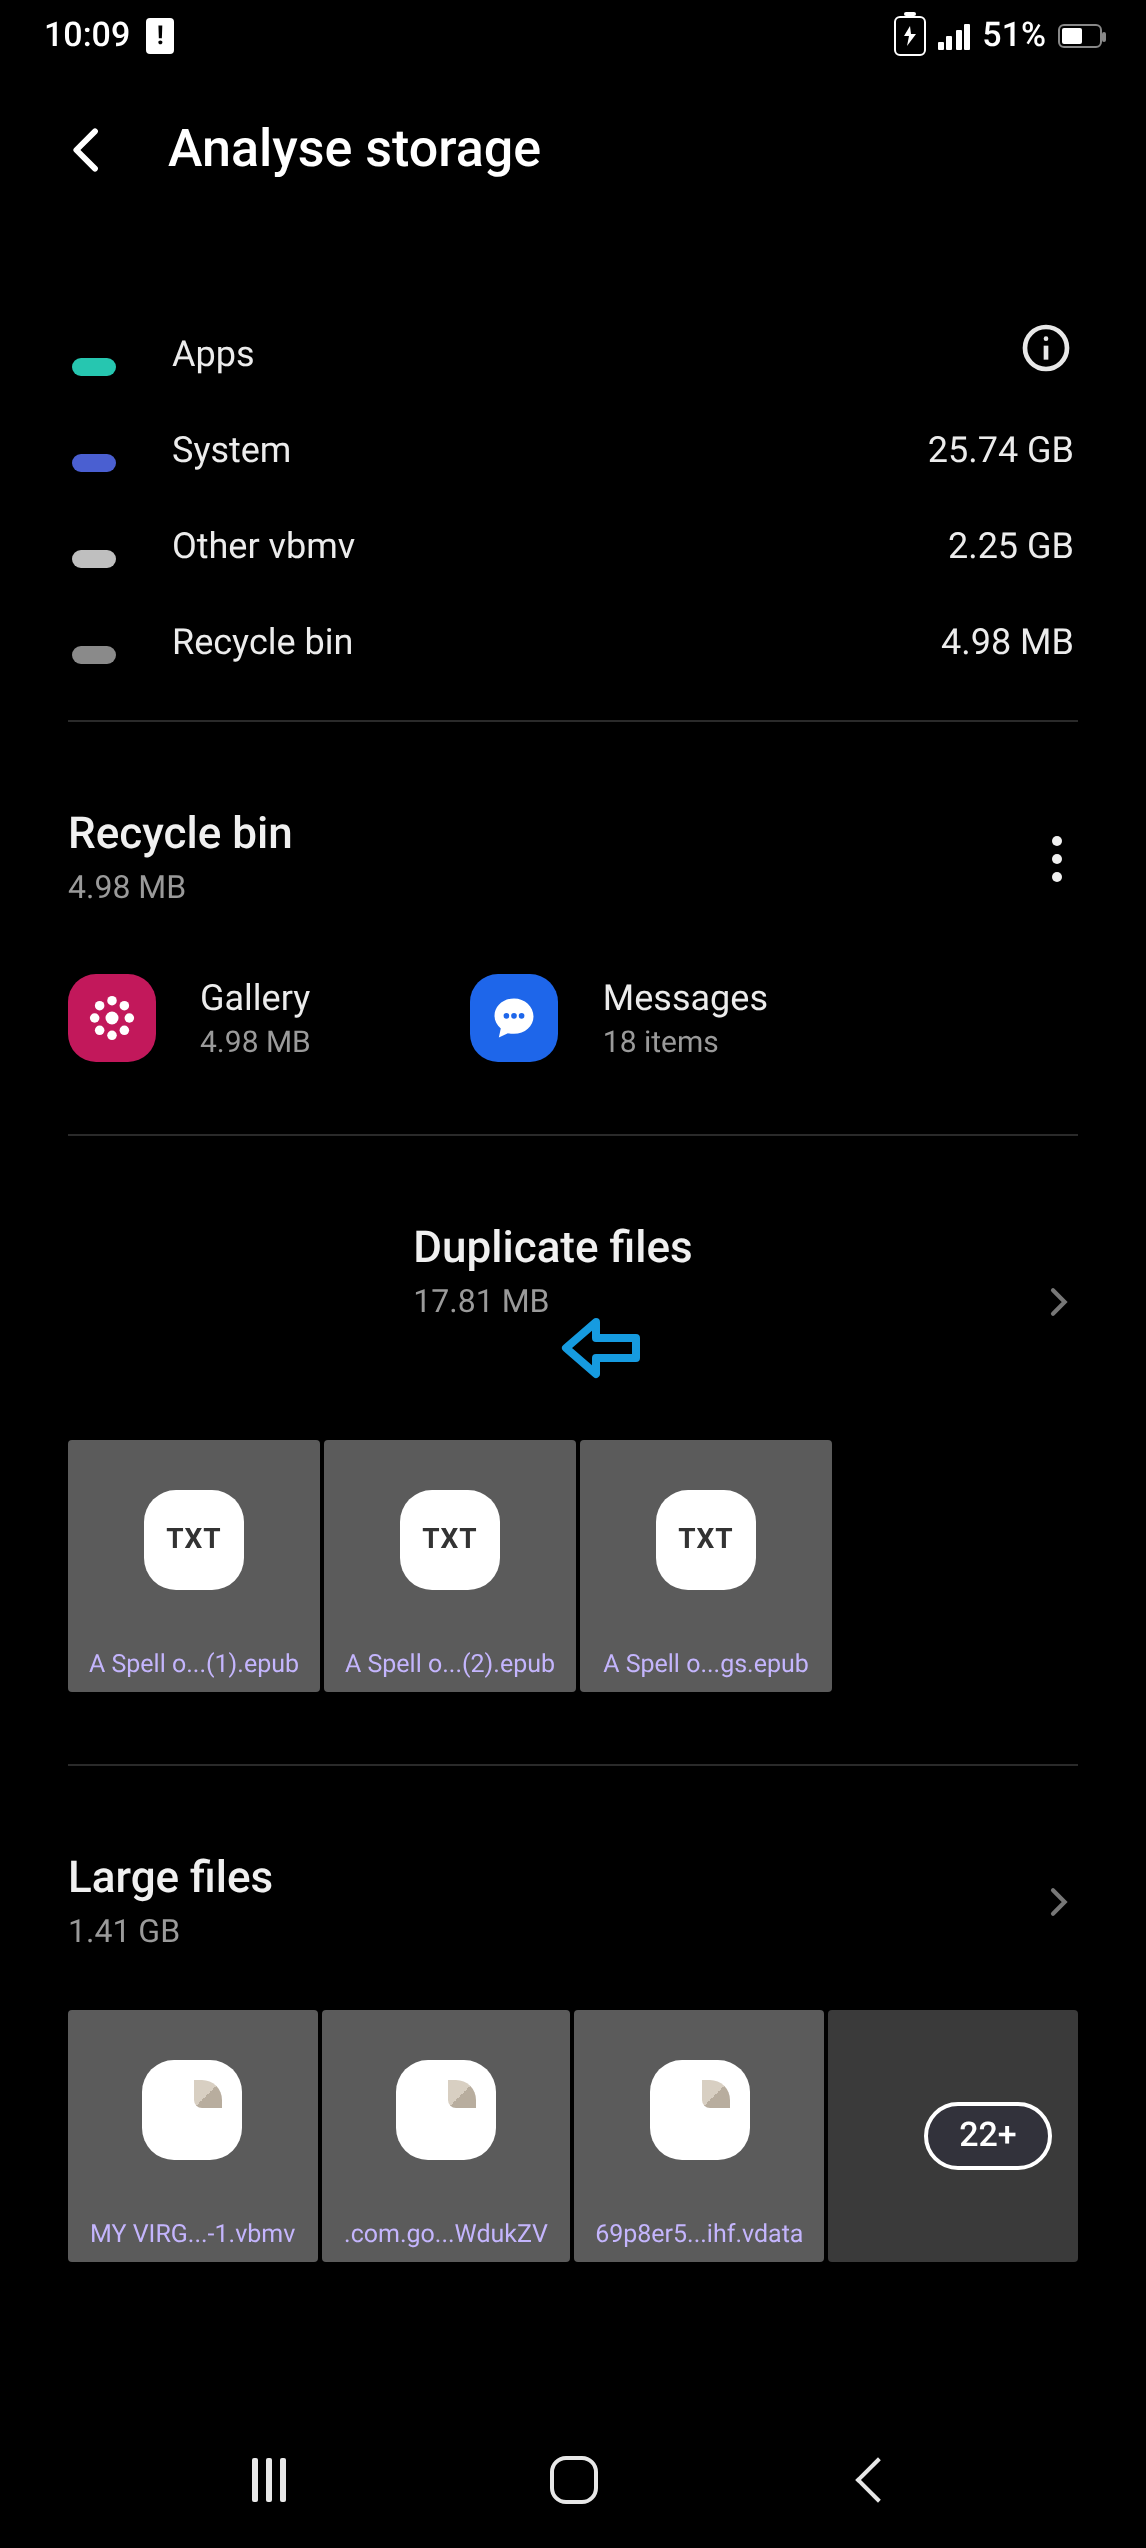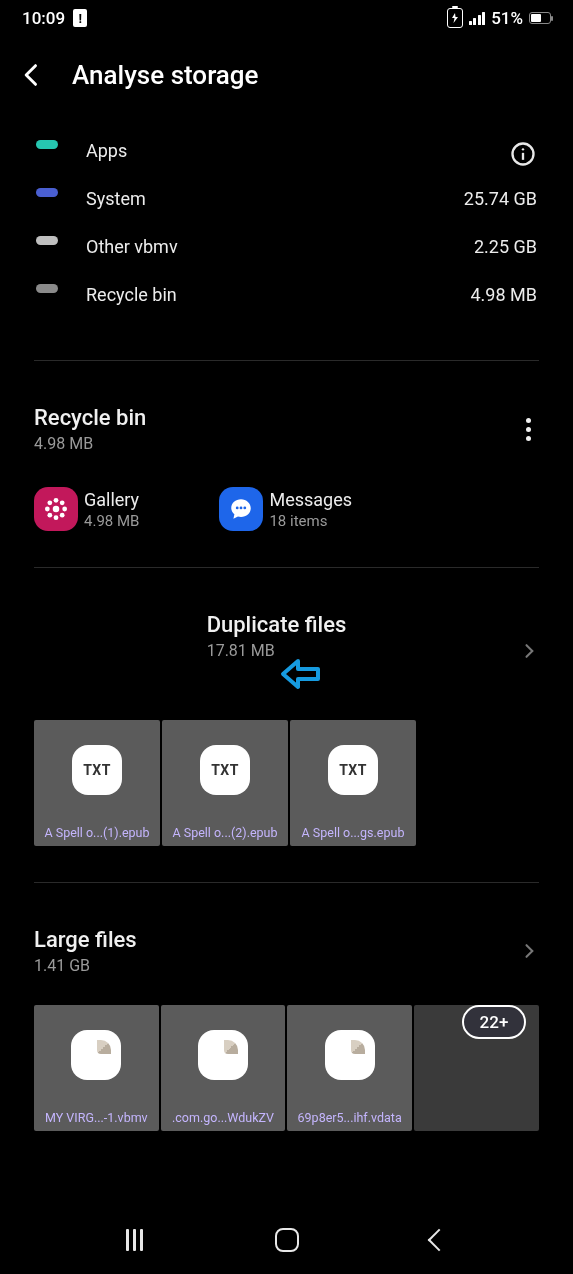--- a/index.html
+++ b/index.html
@@ -13,65 +13,65 @@
     .battery-outline { width: 16px; height: 20px; border: 1.5px solid #fff; border-radius: 3px; position: relative; display: flex; align-items: center; justify-content: center; }
     .battery-outline::before { content: ""; position: absolute; top: -3px; left: 50%; transform: translateX(-50%); width: 6px; height: 2px; background: #fff; border-radius: 1px; }
     .battery-small { width: 22px; height: 12px; border: 1.5px solid #888; border-radius: 3px; position: relative; }
     .battery-small::after { content: ""; position: absolute; right: -3px; top: 3px; width: 2px; height: 5px; background: #888; border-radius: 1px; }
     .battery-small .fill { position: absolute; left: 1px; top: 1px; height: 8px; width: 48%; background: #fff; border-radius: 1px; }
     .signal { display: flex; align-items: flex-end; gap: 1.5px; }
     .signal span { width: 3px; background: #fff; border-radius: 0.5px; }
     .signal span:nth-child(1){height:4px} .signal span:nth-child(2){height:7px} .signal span:nth-child(3){height:10px} .signal span:nth-child(4){height:13px}
 
     
-    .header { display: flex; align-items: center; padding: 28px 20px 12px 18px; gap: 26px; }
+    .header { display: flex; align-items: center; padding: 28px 20px 12px 30px; gap: 26px; }
     .back-chev { width: 28px; height: 28px; }
     .header-title { font-size: 26px; font-weight: 500; }
 
     
     .categories { padding: 38px 36px 28px; }
-    .cat-row { display: flex; align-items: flex-start; height: 48px; }
+    .cat-row { display: flex; align-items: flex-end; height: 48px; }
     .cat-dot { width: 22px; height: 9px; border-radius: 5px; margin-right: 28px; flex-shrink: 0; }
     .cat-label { font-size: 18px; flex: 1; color: #ececec; }
     .cat-value { font-size: 18px; color: #ececec; }
     .info-circle { width: 28px; height: 28px; }
 
     .divider { height: 1px; background: #2a2a2a; margin: 0 34px; }
 
     
     .section { padding: 44px 34px 0; }
     .section-head { display: flex; align-items: center; justify-content: space-between; }
     .section-titles { flex: 1; }
     .section-title { font-size: 22px; font-weight: 500; color: #f0f0f0; }
     .section-sub { font-size: 16px; color: #9a9a9a; margin-top: 4px; }
     .more-dots { display: flex; flex-direction: column; gap: 4px; padding: 8px; }
     .more-dots span { width: 5px; height: 5px; background: #f0f0f0; border-radius: 50%; }
     .chevron-right { width: 20px; height: 20px; color: #777; }
 
     
     .rb-items { display: flex; gap: 80px; margin-top: 34px; padding-bottom: 36px; }
-    .rb-item { display: flex; align-items: center; gap: 6px; }
+    .rb-item { display: flex; align-items: center; gap: 22px; }
     .rb-icon { width: 44px; height: 44px; border-radius: 14px; display: flex; align-items: center; justify-content: center; }
     .rb-name { font-size: 18px; color: #ececec; }
     .rb-meta { font-size: 15px; color: #9a9a9a; margin-top: 2px; }
     .gallery-bg { background: #c2185b; }
     .messages-bg { background: #1e66ea; }
 
     
     .blue-arrow { width: 40px; height: 32px; margin-left: 46px; margin-top: -2px;}
 
     
     .file-grid { display: flex; gap: 2px; margin-top: 30px; padding-bottom: 36px; }
     .file-tile { width: 126px; height: 126px; background: #5b5b5b; display: flex; flex-direction: column; align-items: center; position: relative; border-radius: 2px; }
     .file-icon-wrap { flex: 1; display: flex; align-items: center; justify-content: center; }
     .file-icon { width: 50px; height: 50px; background: #fff; border-radius: 16px; display: flex; align-items: center; justify-content: center; font-size: 14px; font-weight: 700; color: #333; letter-spacing: 0.5px; }
     .doc-corner { position: relative; }
     .doc-corner::after { content: ""; position: absolute; top: 10px; right: 10px; width: 14px; height: 14px; background: linear-gradient(135deg, #d8cfc2 50%, #b8ad9e 50%); border-radius: 0 10px 0 4px; }
     .file-name { width: 100%; text-align: center; font-size: 12.5px; color: #c4b5fd; padding: 5px 3px 6px; white-space: nowrap; overflow: hidden; }
-    .more-tile { background: #3a3a3a; display: flex; align-items: center; justify-content: flex-start; padding-left: 35px;}
+    .more-tile { background: #3a3a3a; display: flex; align-items: center; justify-content: center; padding-left: 35px;}
     .pill-badge { border: 2px solid #fff; color:#fff; background: rgba(50,50,60,0.9); border-radius: 18px; padding: 5px 16px; font-size: 17px; font-weight: 500; }
 
     
     .nav-bar { position: absolute; bottom: 0; left: 0; right: 0; height: 68px; display: flex; align-items: center; justify-content: space-around; padding: 0 60px; }
     .nav-recents { display: flex; gap: 4px; }
     .nav-recents span { width: 3px; height: 22px; background: #e8e8e8; border-radius: 1px; }
     .nav-home { width: 24px; height: 24px; border: 2.5px solid #e8e8e8; border-radius: 8px; }
     .nav-back { width: 16px; height: 16px; border-left: 2.5px solid #e8e8e8; border-bottom: 2.5px solid #e8e8e8; transform: rotate(45deg); }
   </style>
 </head>

